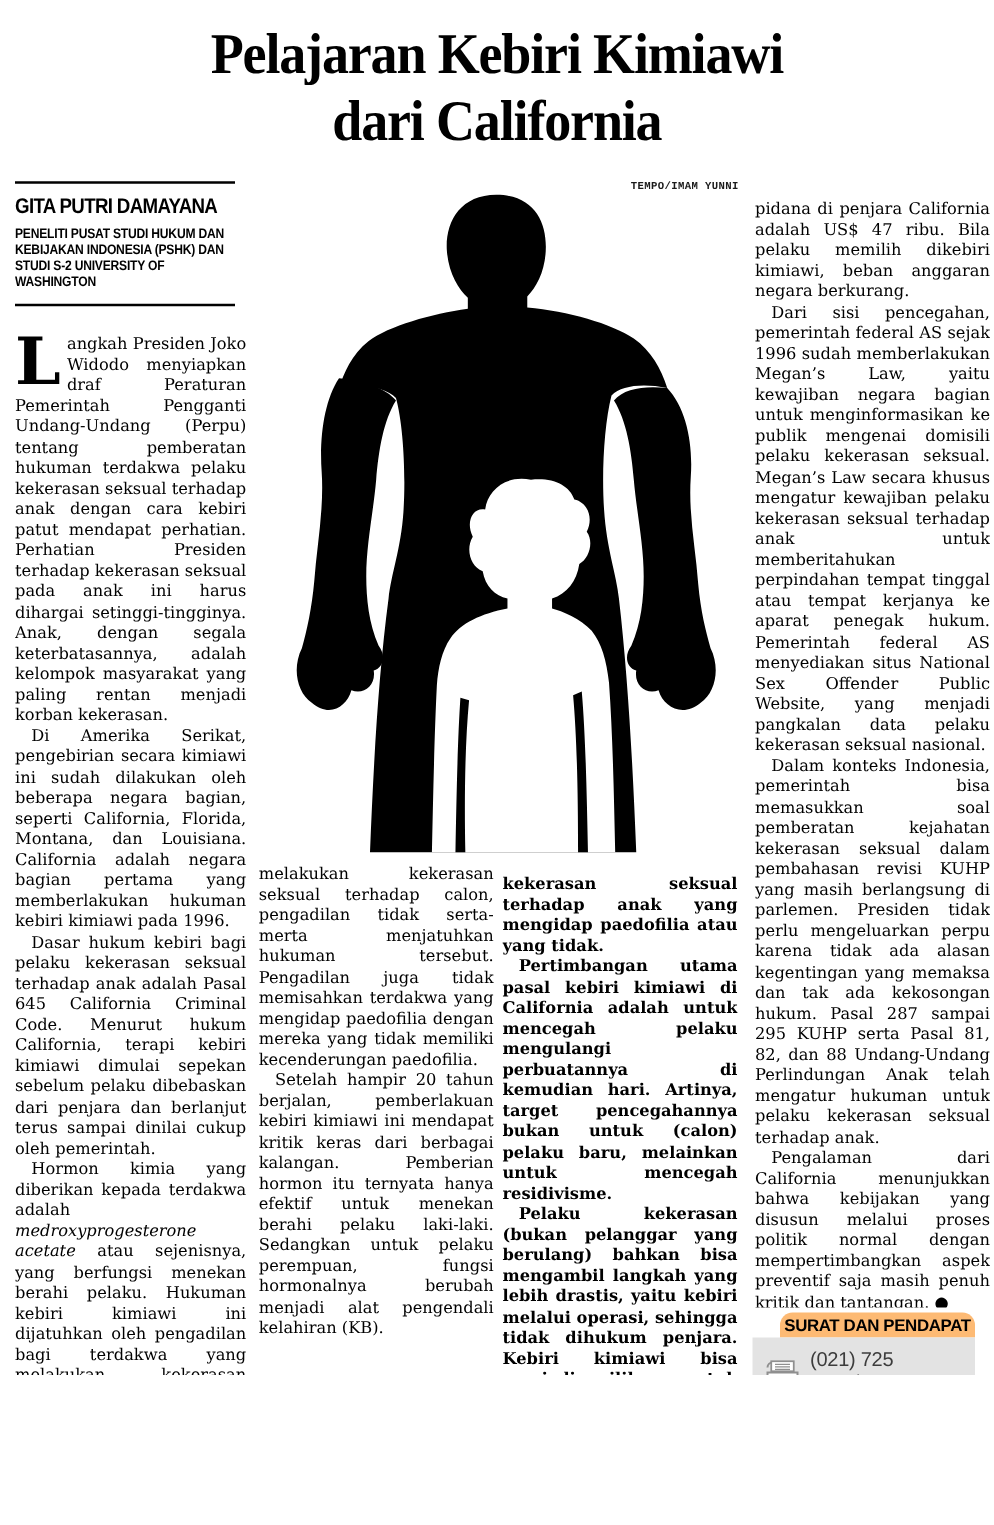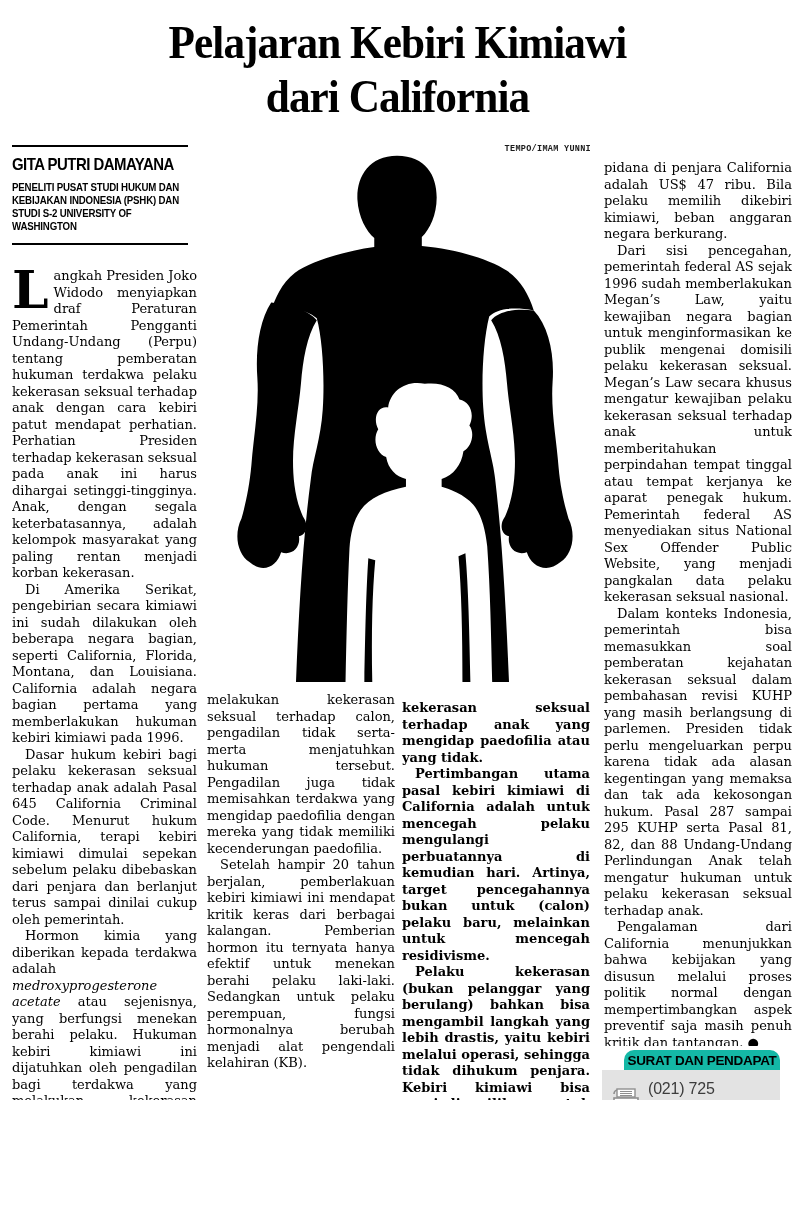--- a/index.html
+++ b/index.html
@@ -36,21 +36,21 @@
   #col2{left:207px;top:692px;width:188px;height:524px;}
   #col3{left:402px;top:700px;width:188px;height:524px;font-weight:bold;}
   #col4{left:604px;top:160px;width:188px;height:886px;}
   .para{margin:0;text-indent:13px;}
   .para.noindent{text-indent:0;}
   .dropcap{float:left;font-family:"DejaVu Serif",serif;font-weight:bold;font-size:52px;
            line-height:40px;margin:2px 5px 0 0;}
 
   
   .contact{position:absolute;left:602px;top:1050px;width:178px;}
-  .contact-bar{margin-left:22px;background:#14b8a6;border-radius:10px 10px 0 0;color:#000;
+  .contact-bar{margin-left:22px;background:#fdba74;border-radius:10px 10px 0 0;color:#000;
                font-family:"Liberation Sans",sans-serif;font-weight:bold;font-size:13.5px;
                letter-spacing:-0.3px;text-align:center;padding:3px 0 2px;}
   .contact-panel{background:#e3e3e3;padding:10px 8px 10px;}
   .contact-row{display:flex;align-items:center;justify-content:flex-end;gap:6px;
                margin-bottom:9px;font-family:"Liberation Sans",sans-serif;font-size:16px;
                color:#3c3c3c;letter-spacing:-0.2px;}
   .contact-row svg{flex:0 0 auto;}
   .contact-note{font-family:"Liberation Sans",sans-serif;font-weight:bold;font-size:9.5px;
                 line-height:12px;text-align:center;letter-spacing:-0.1px;margin-top:4px;color:#000;}
 </style>

